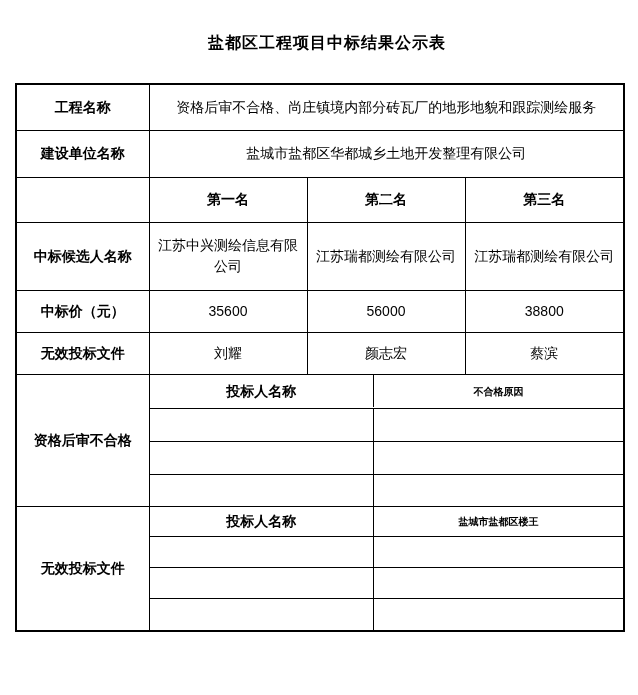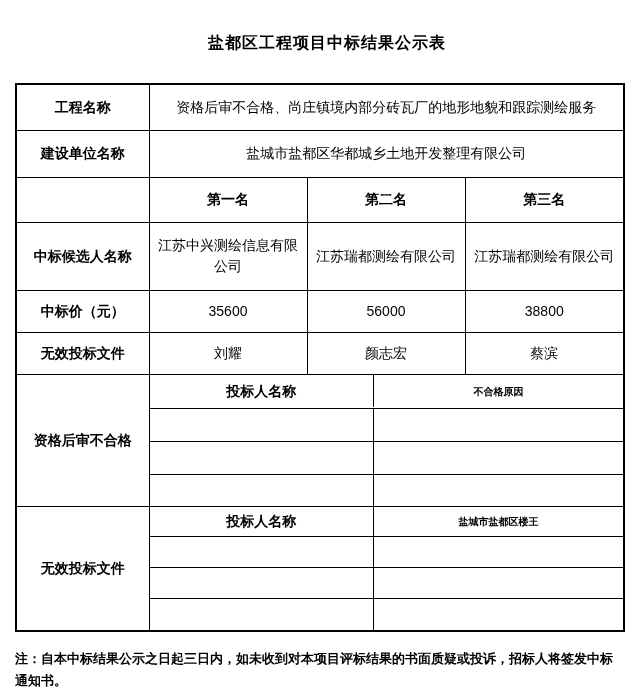--- a/index.html
+++ b/index.html
@@ -188,15 +188,14 @@
         <td colspan="3" class="split">
           <div class="split-wrap" style="height:31px">
             <div class="sub-left"></div>
             <div class="sub-right"></div>
           </div>
         </td>
       </tr>
     </tbody>
   </table>
 
-  <p class="note">注：自本中标结果公示之日起三日内，如未收到对本项目评标结果的书面质疑或投诉，招标人将签发中标通知书。</p>
 
 </div>
 
 </body></html>

